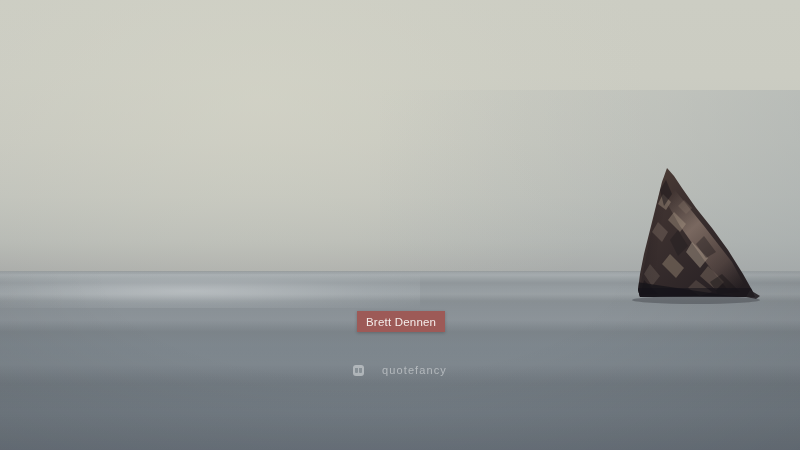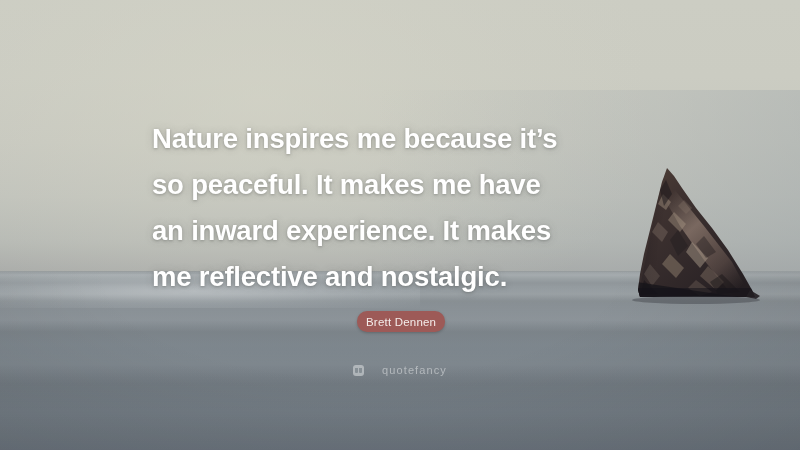--- a/index.html
+++ b/index.html
@@ -180,21 +180,21 @@
   .author-badge {
     position: absolute;
     left: 357px;
     top: 311px;
     height: 21px;
     padding: 0 9px;
     display: flex;
     align-items: center;
     justify-content: center;
     background: #9d5a57;
-    border-radius: 10px;
+    border-radius: 0;
     box-shadow: 0 1px 3px rgba(0,0,0,0.22);
   }
   .author-badge-label {
     font-size: 11.5px;
     font-weight: normal;
     letter-spacing: 0.2px;
     color: #f4ecea;
     white-space: nowrap;
   }
 
@@ -308,26 +308,20 @@
         <path d="M 36 132 L 158 150 L 158 150 L 36 150 Z" fill="#16141a" opacity="0.75"></path>
         <rect x="30" y="138" width="136" height="12" fill="#14131a" opacity="0.55"></rect>
       </g>
 
       <path d="M 150 140 L 160 146 L 156 149 L 146 147 Z" fill="#241f24" opacity="0.9"></path>
 
       <ellipse cx="96" cy="150" rx="64" ry="4" fill="#3d4048" opacity="0.45"></ellipse>
     </svg>
   </div>
 
-  <div class="quote">
-    <div class="quote-line">Nature inspires me because it’s</div>
-    <div class="quote-line">so peaceful. It makes me have</div>
-    <div class="quote-line">an inward experience. It makes</div>
-    <div class="quote-line">me reflective and nostalgic.</div>
-  </div>
 
   <div class="author-badge">
     <span class="author-badge-label">Brett Dennen</span>
   </div>
 
   <div class="watermark">
     <span class="watermark-icon">
       <i></i>
         <i></i>
     </span>

